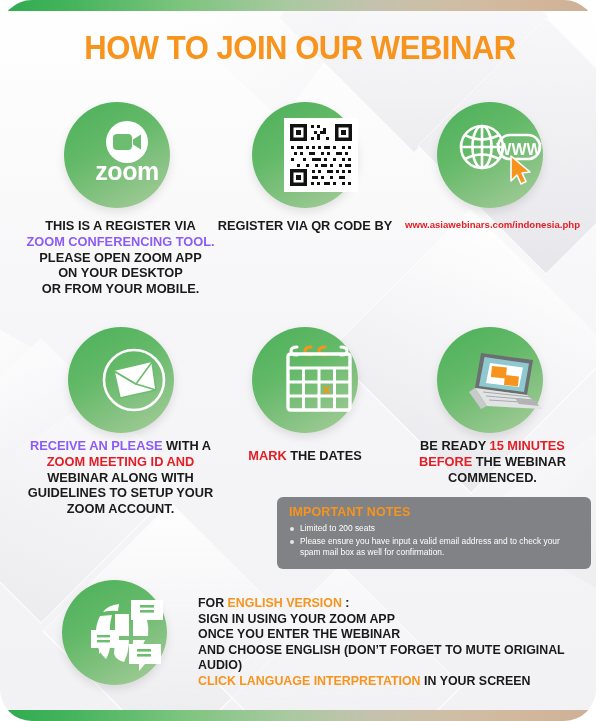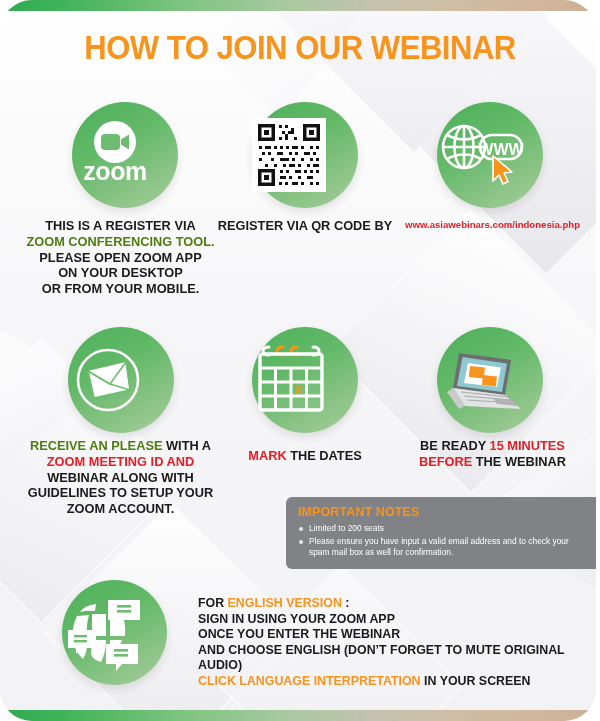--- a/index.html
+++ b/index.html
@@ -77,48 +77,47 @@
   }
 
   
   .badge {
     position: absolute;
     border-radius: 50%;
     background: linear-gradient(150deg, #4cb05a 0%, #63b968 40%, #8cc487 75%, #a8ce9b 100%);
     box-shadow: 0 4px 10px rgba(0,0,0,0.10);
     display: flex;
     align-items: center;
-    justify-content: flex-start;
+    justify-content: flex-end;
     z-index: 4;
   }
 
   
   .caption {
     position: absolute;
     text-align: center;
     font-weight: bold;
     color: #1a1a1a;
     font-family: "Liberation Sans Narrow", "Liberation Sans", sans-serif;
     z-index: 5;
   }
-  .caption .hl-orange { color: #4d7c0f; }
+  .caption .hl-orange { color: #8b5cf6; }
   .caption .hl-red { color: #e31e24; }
 
   
   .notes {
     position: absolute;
     left: 277px;
     top: 497px;
     width: 314px;
     background: #808285;
     border-radius: 6px;
     padding: 8px 10px 9px 12px;
     box-sizing: border-box;
     z-index: 5;
-    margin-left: 9px;
   }
   .notes-title {
     color: #f7941e;
     font-weight: bold;
     font-size: 12.5px;
     line-height: 15px;
     letter-spacing: 0.1px;
     margin-bottom: 3px;
     font-family: "Liberation Sans Narrow", "Liberation Sans", sans-serif;
   }
@@ -183,21 +182,21 @@
     <div class="bg-soft" style="left:0px; top:330px; width:110px; height:130px; clip-path:polygon(0 0,100% 45%,0 100%); opacity:0.75;"></div>
     <div class="bg-soft" style="left:470px; top:430px; width:130px; height:160px; clip-path:polygon(100% 0,100% 100%,0 55%); opacity:0.8;"></div>
     <div class="bg-soft" style="left:150px; top:0px; width:220px; height:120px; clip-path:polygon(0 0,100% 0,60% 100%); opacity:0.55;"></div>
   </div>
 
   <div class="edge-bar top"></div>
   <div class="edge-bar bottom"></div>
 
   <div class="title">HOW TO JOIN OUR WEBINAR</div>
 
-  <div class="badge" style="left:72px; top:102px; width:106px; height:106px;">
+  <div class="badge" style="left:64px; top:102px; width:106px; height:106px;">
     <svg width="86" height="86" viewBox="0 0 86 86">
       <circle cx="43" cy="30" r="21" fill="#ffffff"></circle>
       <g fill="#6cbd6f">
         <rect x="29" y="22" width="19" height="16" rx="4"></rect>
         <path d="M49 27.5 L57 22.5 L57 37.5 L49 32.5 Z"></path>
       </g>
       <text x="43" y="68" font-family="Liberation Sans, sans-serif" font-size="25" font-weight="bold" fill="#ffffff" text-anchor="middle" letter-spacing="-0.5">zoom</text>
     </svg>
   </div>
 
@@ -380,20 +379,21 @@
     </div>
   </div>
 
   <div class="caption" style="left:390px; top:438px; width:205px; font-size:12.8px; line-height:15.8px;">
     <div>
       <span>BE READY </span><span class="hl-red">15 MINUTES</span>
     </div>
     <div>
       <span class="hl-red">BEFORE</span><span> THE WEBINAR</span>
     </div>
+    <div><span>COMMENCED.</span></div>
   </div>
 
   <div class="notes">
     <div class="notes-title">IMPORTANT NOTES</div>
     <ul class="notes-list">
       <li>Limited to 200 seats</li>
       <li>Please ensure you have input a valid email address and to check your spam mail box as well for confirmation.</li>
     </ul>
   </div>
 

